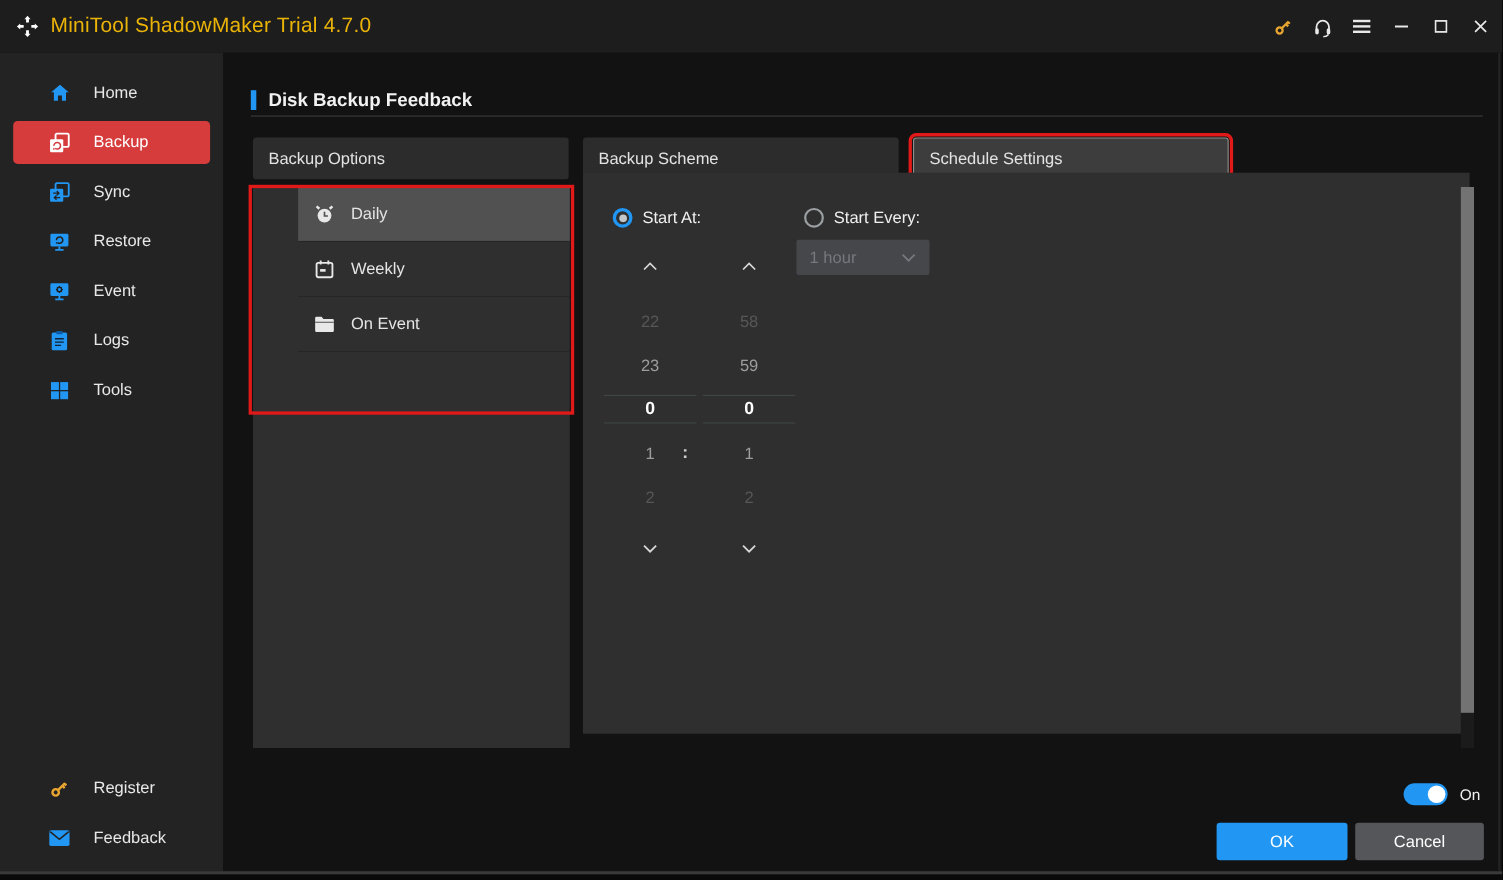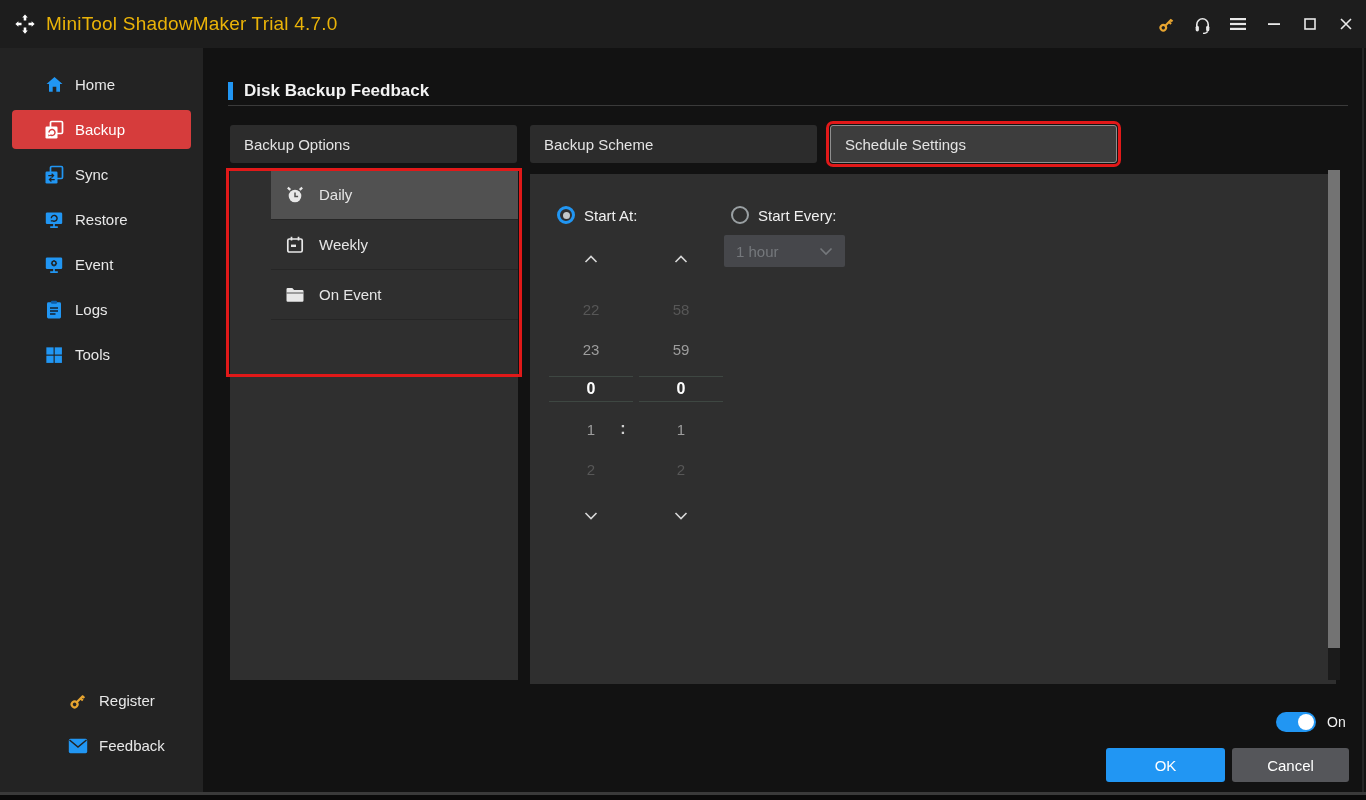--- a/index.html
+++ b/index.html
@@ -10,43 +10,43 @@
   
   .titlebar { position:absolute; left:0; top:0; width:1366px; height:48px; background:#1d1d1d; display:flex; align-items:center; }
   .tb-logo { margin-left:14px; display:flex; align-items:center; }
   .tb-title { margin-left:10px; color:#eab308; font-size:19px; font-weight:400; letter-spacing:.2px; }
   .tb-actions { margin-left:auto; margin-right:2px; display:flex; align-items:center; }
   .tb-btn { width:36px; height:32px; display:flex; align-items:center; justify-content:center; cursor:default; }
 
   
   .sidebar { position:absolute; left:0; top:48px; width:203px; height:744px; background:#232323; }
   .side-nav { padding-top:14px; }
-  .side-item { height:45px; display:flex; align-items:center; padding-left:44px; gap:11px; color:#e8e8e8; font-size:15px; }
+  .side-item { height:45px; display:flex; align-items:center; padding-left:44px; gap:21px; color:#e8e8e8; font-size:15px; }
   .side-item.active { background:#d63c3c; margin:3px 12px; height:39px; padding-left:32px; border-radius:4px; color:#fff; }
   .side-icon { width:20px; height:20px; display:flex; align-items:center; justify-content:center; flex:0 0 20px; }
-  .side-footer { position:absolute; left:0; bottom:24px; width:100%;padding-left:24px; }
+  .side-footer { position:absolute; left:0; bottom:8px; width:100%; }
 
   
   .main { position:absolute; left:203px; top:48px; width:1163px; height:744px; background:#121212; }
   .page-header { position:absolute; left:25px; top:33px; display:flex; align-items:center; gap:11px; }
   .accent-bar { width:5px; height:18px; background:#2196f3; }
   .page-title { font-size:17px; font-weight:700; color:#f2f2f2; }
   .header-rule { position:absolute; left:25px; top:57px; width:1120px; height:1px; background:#3a3a3a; }
 
   .tabs { position:absolute; left:27px; top:77px; display:flex; gap:13px; }
   .tab { width:287px; height:38px; background:#2c2c2c; border-radius:3px; display:flex; align-items:center; padding-left:14px; color:#e3e3e3; font-size:15px; }
   .tab.selected { background:#3d3d3d; border:1px solid #8f8f8f; outline:3px solid #e11919; outline-offset:1px; }
 
   .options-panel { position:absolute; left:27px; top:122px; width:288px; height:510px; background:#2f2f2f;padding-left:41px; }
   .option-item { height:50px; display:flex; align-items:center; padding-left:14px; gap:14px; color:#e5e5e5; font-size:15px; border-bottom:1px solid #262626; }
   .option-item.selected { background:#515151; }
   .opt-icon { width:20px; height:20px; display:flex; align-items:center; justify-content:center; flex:0 0 20px; }
   .options-annotation { position:absolute; left:23px; top:120px; width:296px; height:209px; border:3px solid #e11919; pointer-events:none; }
 
-  .settings-panel { position:absolute; left:327px; top:126px; width:806px; height:510px; background:#2f2f2f; }
+  .settings-panel { position:absolute; left:327px; top:109px; width:806px; height:510px; background:#2f2f2f; }
   .radio-row { position:absolute; display:flex; align-items:center; gap:9px; }
   .radio-row.r1 { left:27px; top:32px; }
   .radio-row.r2 { left:201px; top:32px; }
   .radio { width:18px; height:18px; border-radius:50%; position:relative; flex:0 0 18px; }
   .radio.on { border:3px solid #2196f3; }
   .radio.on::after { content:""; position:absolute; inset:2.5px; border-radius:50%; background:#c3c7c9; }
   .radio.off { border:2px solid #9aa0a3; }
   .radio-label { color:#f0f0f0; font-size:15px; }
 
   .dropdown { position:absolute; left:194px; top:61px; width:121px; height:32px; background:#46474b; border-radius:2px; display:flex; align-items:center; padding:0 12px; color:#75787c; font-size:15px; }

